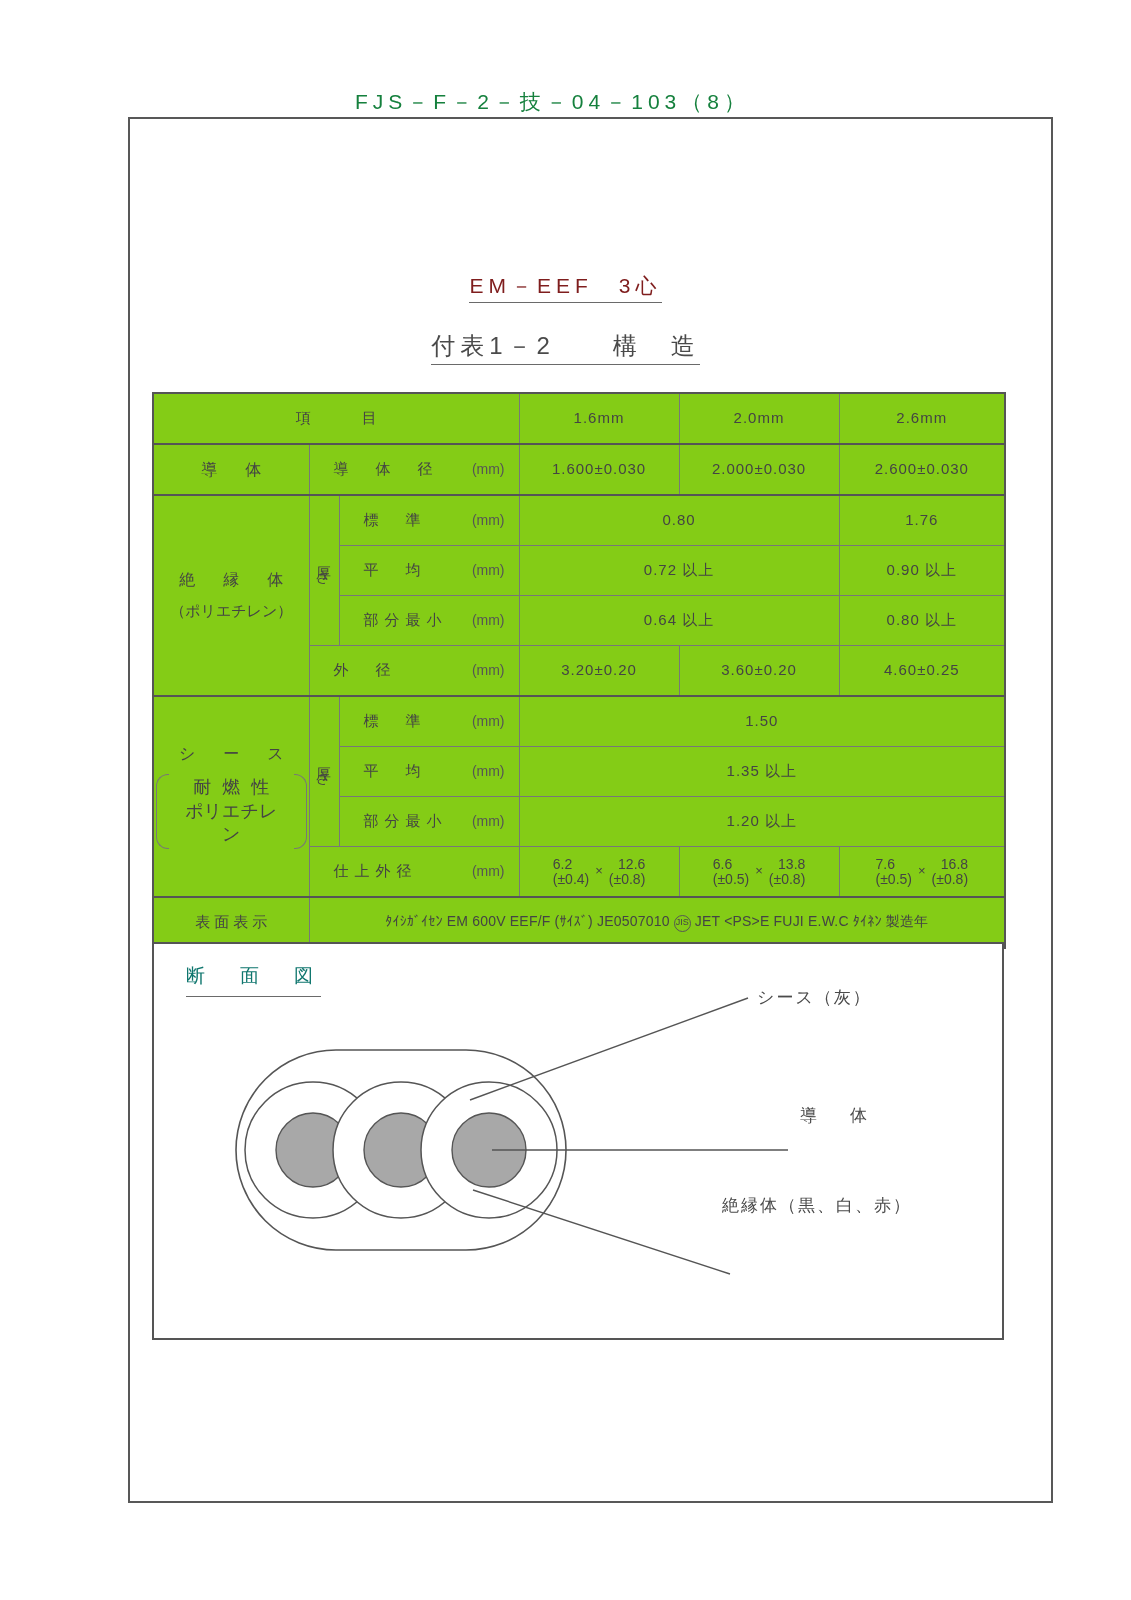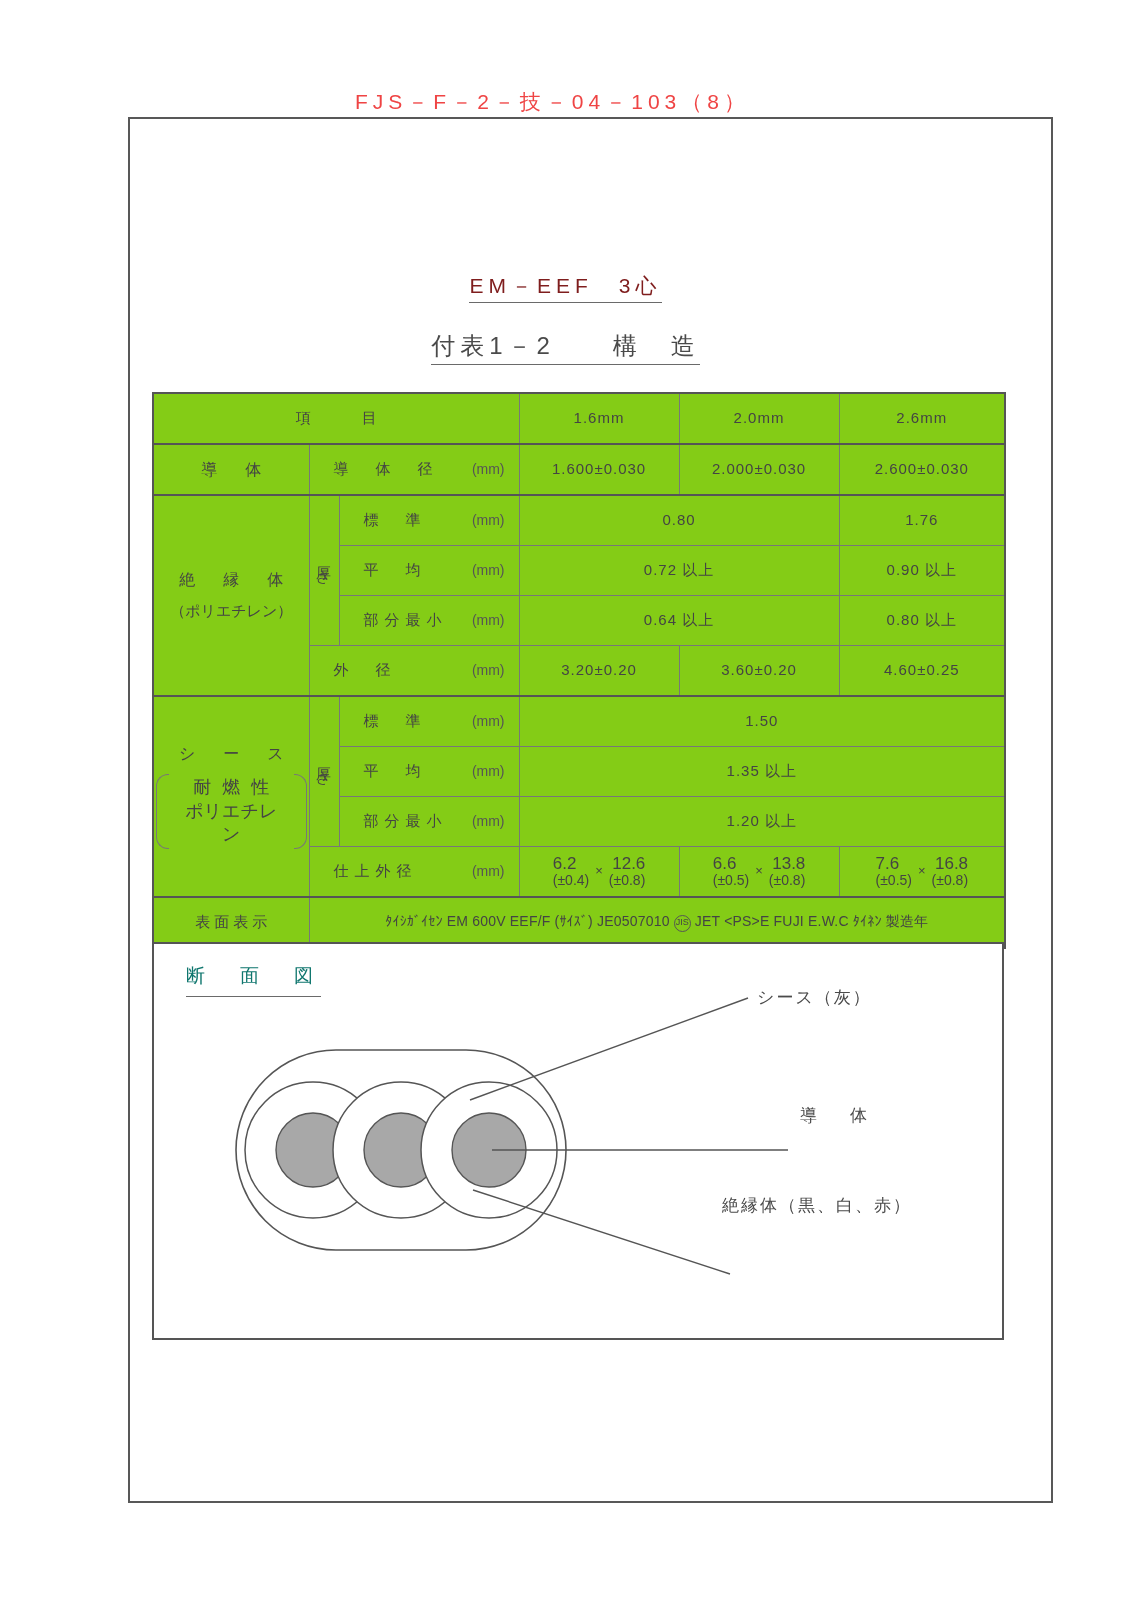--- a/index.html
+++ b/index.html
@@ -18,21 +18,21 @@
 
   
   .doc-no {
     position: absolute;
     left: 0;
     top: 88px;
     width: 1105px;
     text-align: center;
     font-size: 21px;
     letter-spacing: 5px;
-    color: #ef4444;
+    color: #15803d;
   }
   .doc-no span.u {
     border-bottom: 1.5px solid #6a6a6a;
     padding-bottom: 4px;
   }
 
   
   .page-frame {
     position: absolute;
     left: 128px;
@@ -169,21 +169,21 @@
     height: 100%;
     padding: 0 4px;
     box-sizing: border-box;
   }
   .od-num {
     display: flex;
     flex-direction: column;
     align-items: center;
     line-height: 1.05;
   }
-  .od-num .big { font-size: 17px; }
+  .od-num .big { font-size: 14px; }
   .od-num .tol { font-size: 14px; }
   .od-times { font-size: 13px; padding: 0 2px; }
   .od-cell .left-n { align-items: flex-start; }
   .od-cell .right-n { align-items: flex-end; }
 
   
   .marking {
     font-size: 14px;
     text-align: left;
     padding: 0 0 0 14px;

